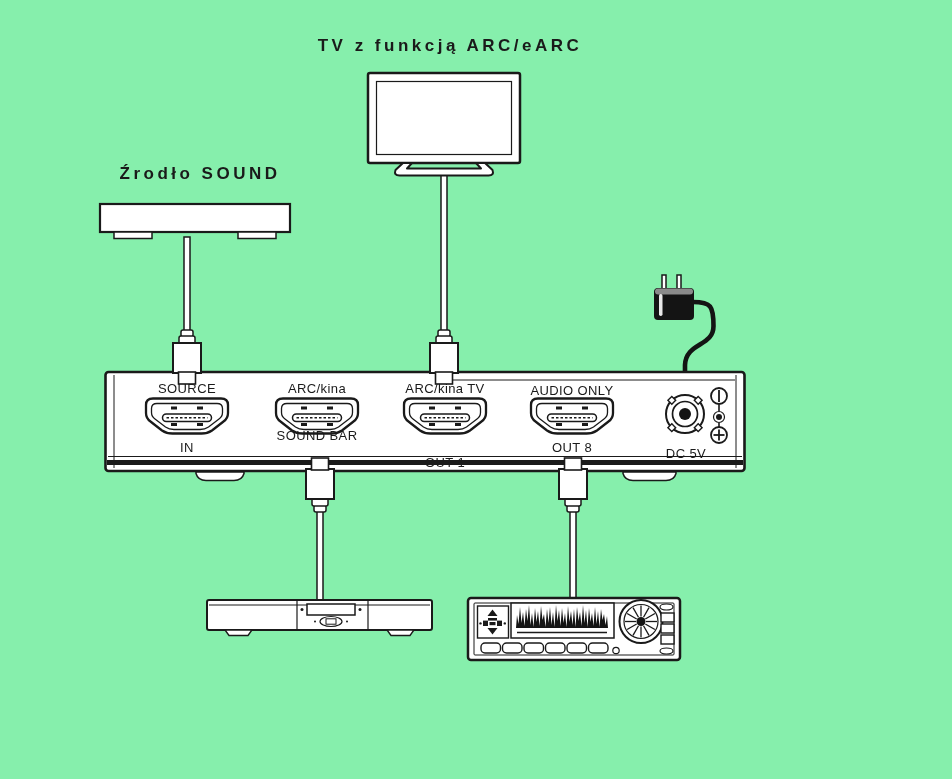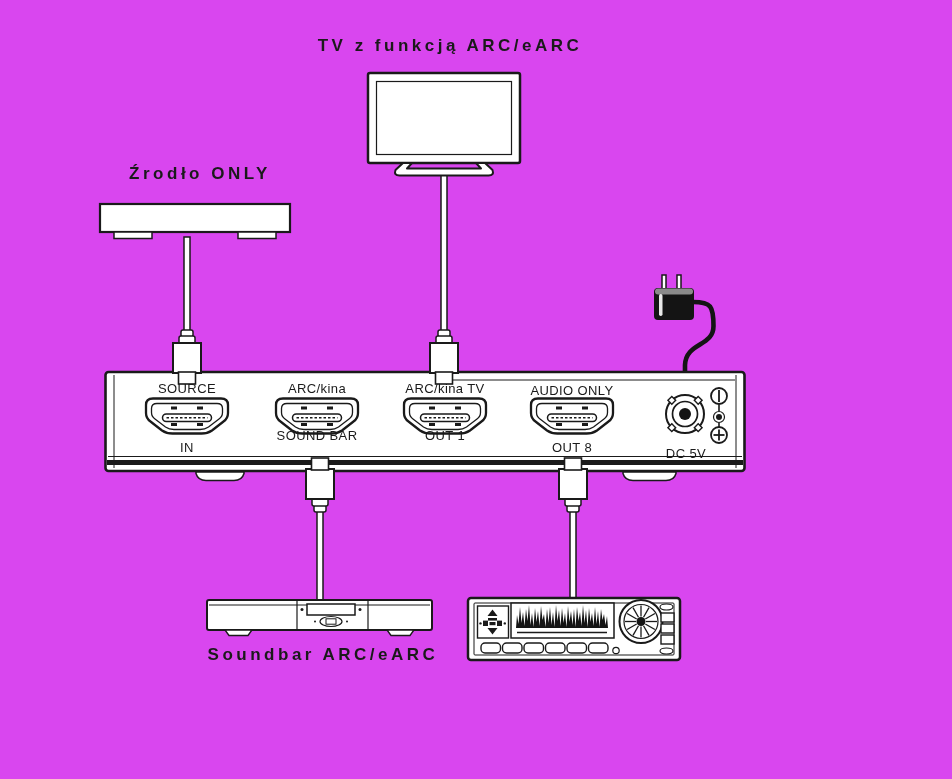--- a/index.html
+++ b/index.html
@@ -1,17 +1,17 @@
 <!DOCTYPE html>
 <html><head>
 <meta charset="utf-8">
 <style>
   html,body{margin:0;padding:0;background:#fff;}
   .canvas{
-    position:relative;width:952px;height:779px;background:#d946ef;overflow:hidden;
+    position:relative;width:952px;height:779px;background:#86efac;overflow:hidden;
     font-family:"Liberation Sans",sans-serif;color:#1a1a1a;
   }
   .canvas svg{position:absolute;left:0;top:0;}
   .label{position:absolute;transform:translateX(-50%);white-space:nowrap;color:#1a1a1a;}
   .title{font-size:17px;font-weight:bold;letter-spacing:3.5px;}
   .port-label{font-size:13px;font-weight:normal;letter-spacing:0.4px;}
   .art{stroke:#1a1a1a;fill:#fff;}
 </style>
 </head>
 <body>
@@ -203,27 +203,26 @@
       <rect class="art" stroke-width="1.4" x="502.5" y="643" width="19.5" height="10" rx="4"></rect>
       <rect class="art" stroke-width="1.4" x="524" y="643" width="19.5" height="10" rx="4"></rect>
       <rect class="art" stroke-width="1.4" x="545.5" y="643" width="19.5" height="10" rx="4"></rect>
       <rect class="art" stroke-width="1.4" x="567" y="643" width="19.5" height="10" rx="4"></rect>
       <rect class="art" stroke-width="1.4" x="588.5" y="643" width="19.5" height="10" rx="4"></rect>
     </g>
   </g>
 </svg>
 
 <div class="label title" style="left:450px;top:36px">TV z funkcją ARC/eARC</div>
-<div class="label title" style="left:200px;top:164px">Źrodło ONLY</div>
-<div class="label title" style="left:323px;top:645px">Soundbar ARC/eARC</div>
+<div class="label title" style="left:200px;top:164px">Źrodło SOUND</div>
 
 <div class="label port-label" style="left:187px;top:381px">SOURCE</div>
 <div class="label port-label" style="left:317px;top:381px">ARC/kina</div>
 <div class="label port-label" style="left:445px;top:381px">ARC/kina TV</div>
 <div class="label port-label" style="left:572px;top:383px">AUDIO ONLY</div>
 
 <div class="label port-label" style="left:187px;top:440px">IN</div>
 <div class="label port-label" style="left:317px;top:428px">SOUND BAR</div>
-<div class="label port-label" style="left:445px;top:428px">OUT 1</div>
+<div class="label port-label" style="left:445px;top:455px">OUT 1</div>
 <div class="label port-label" style="left:572px;top:440px">OUT 8</div>
 <div class="label port-label" style="left:686px;top:446px">DC 5V</div>
 
 </div>
 
 </body></html>

